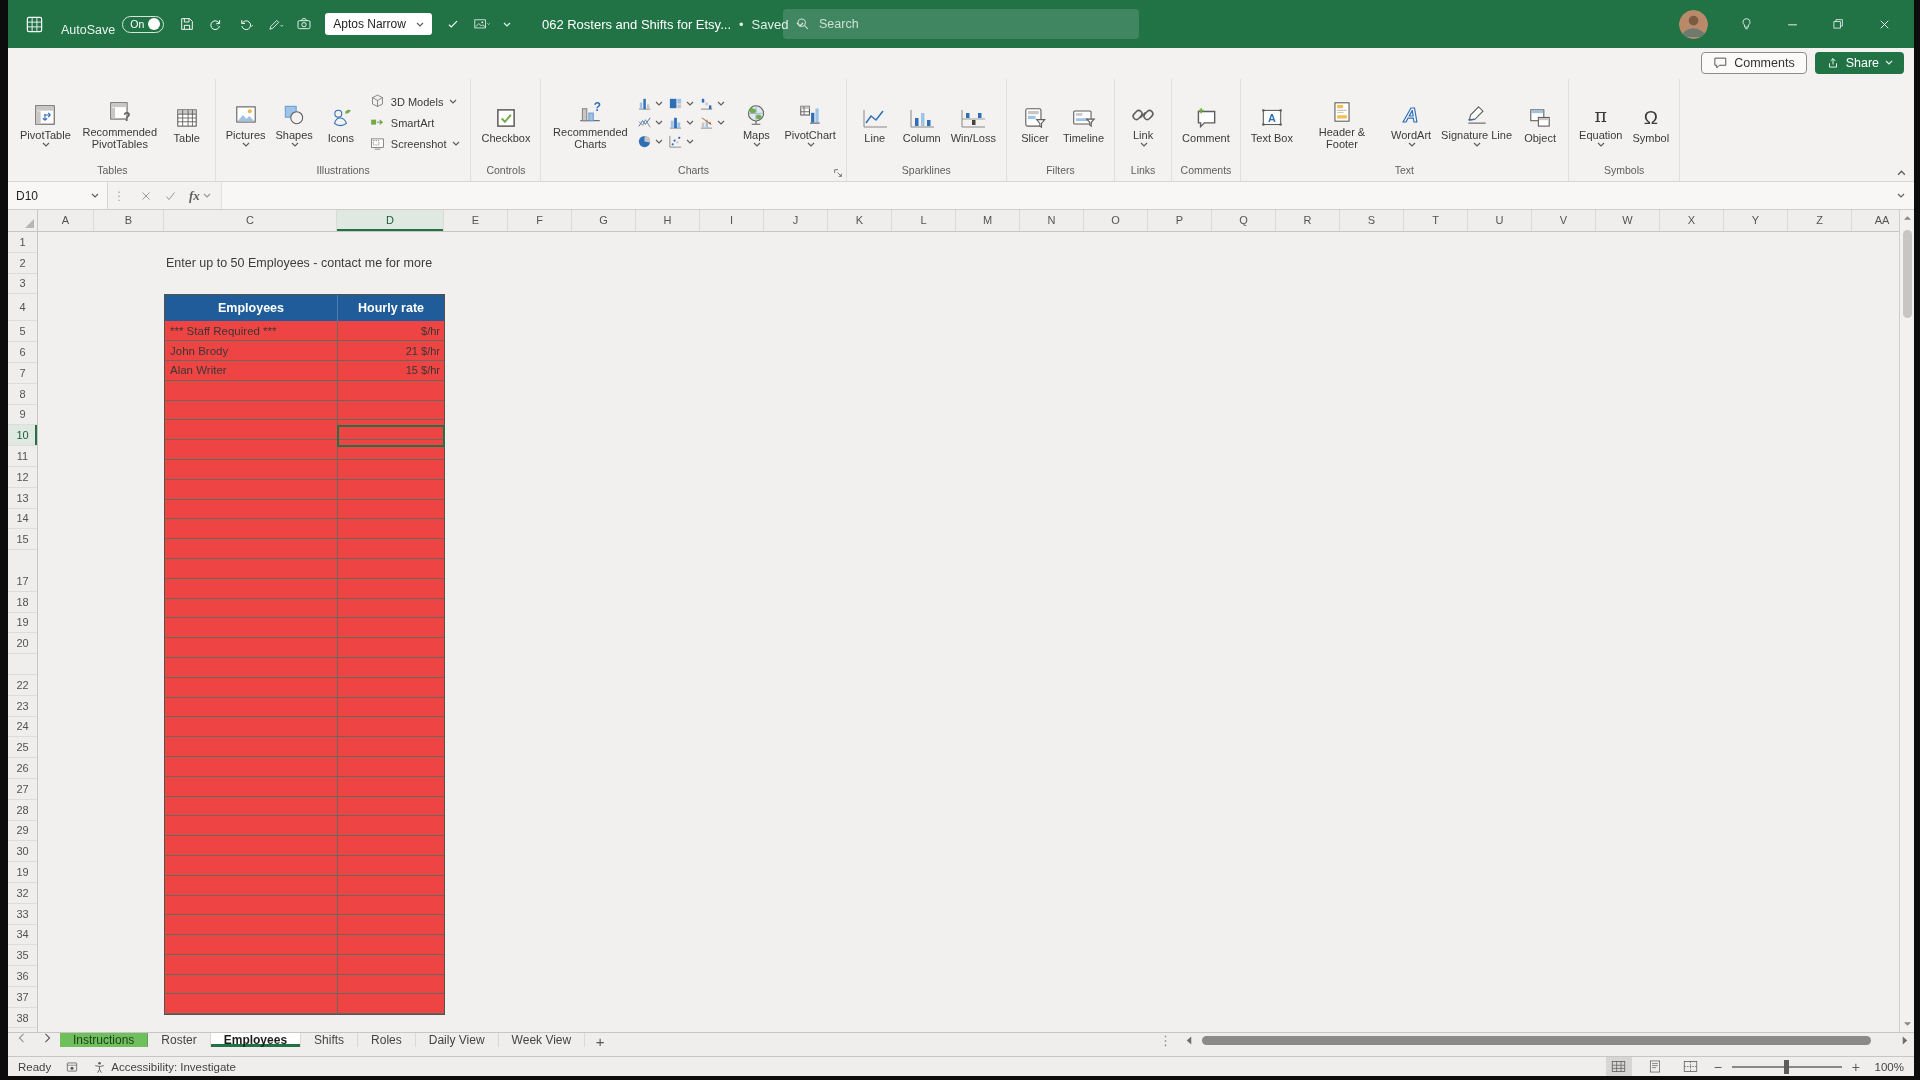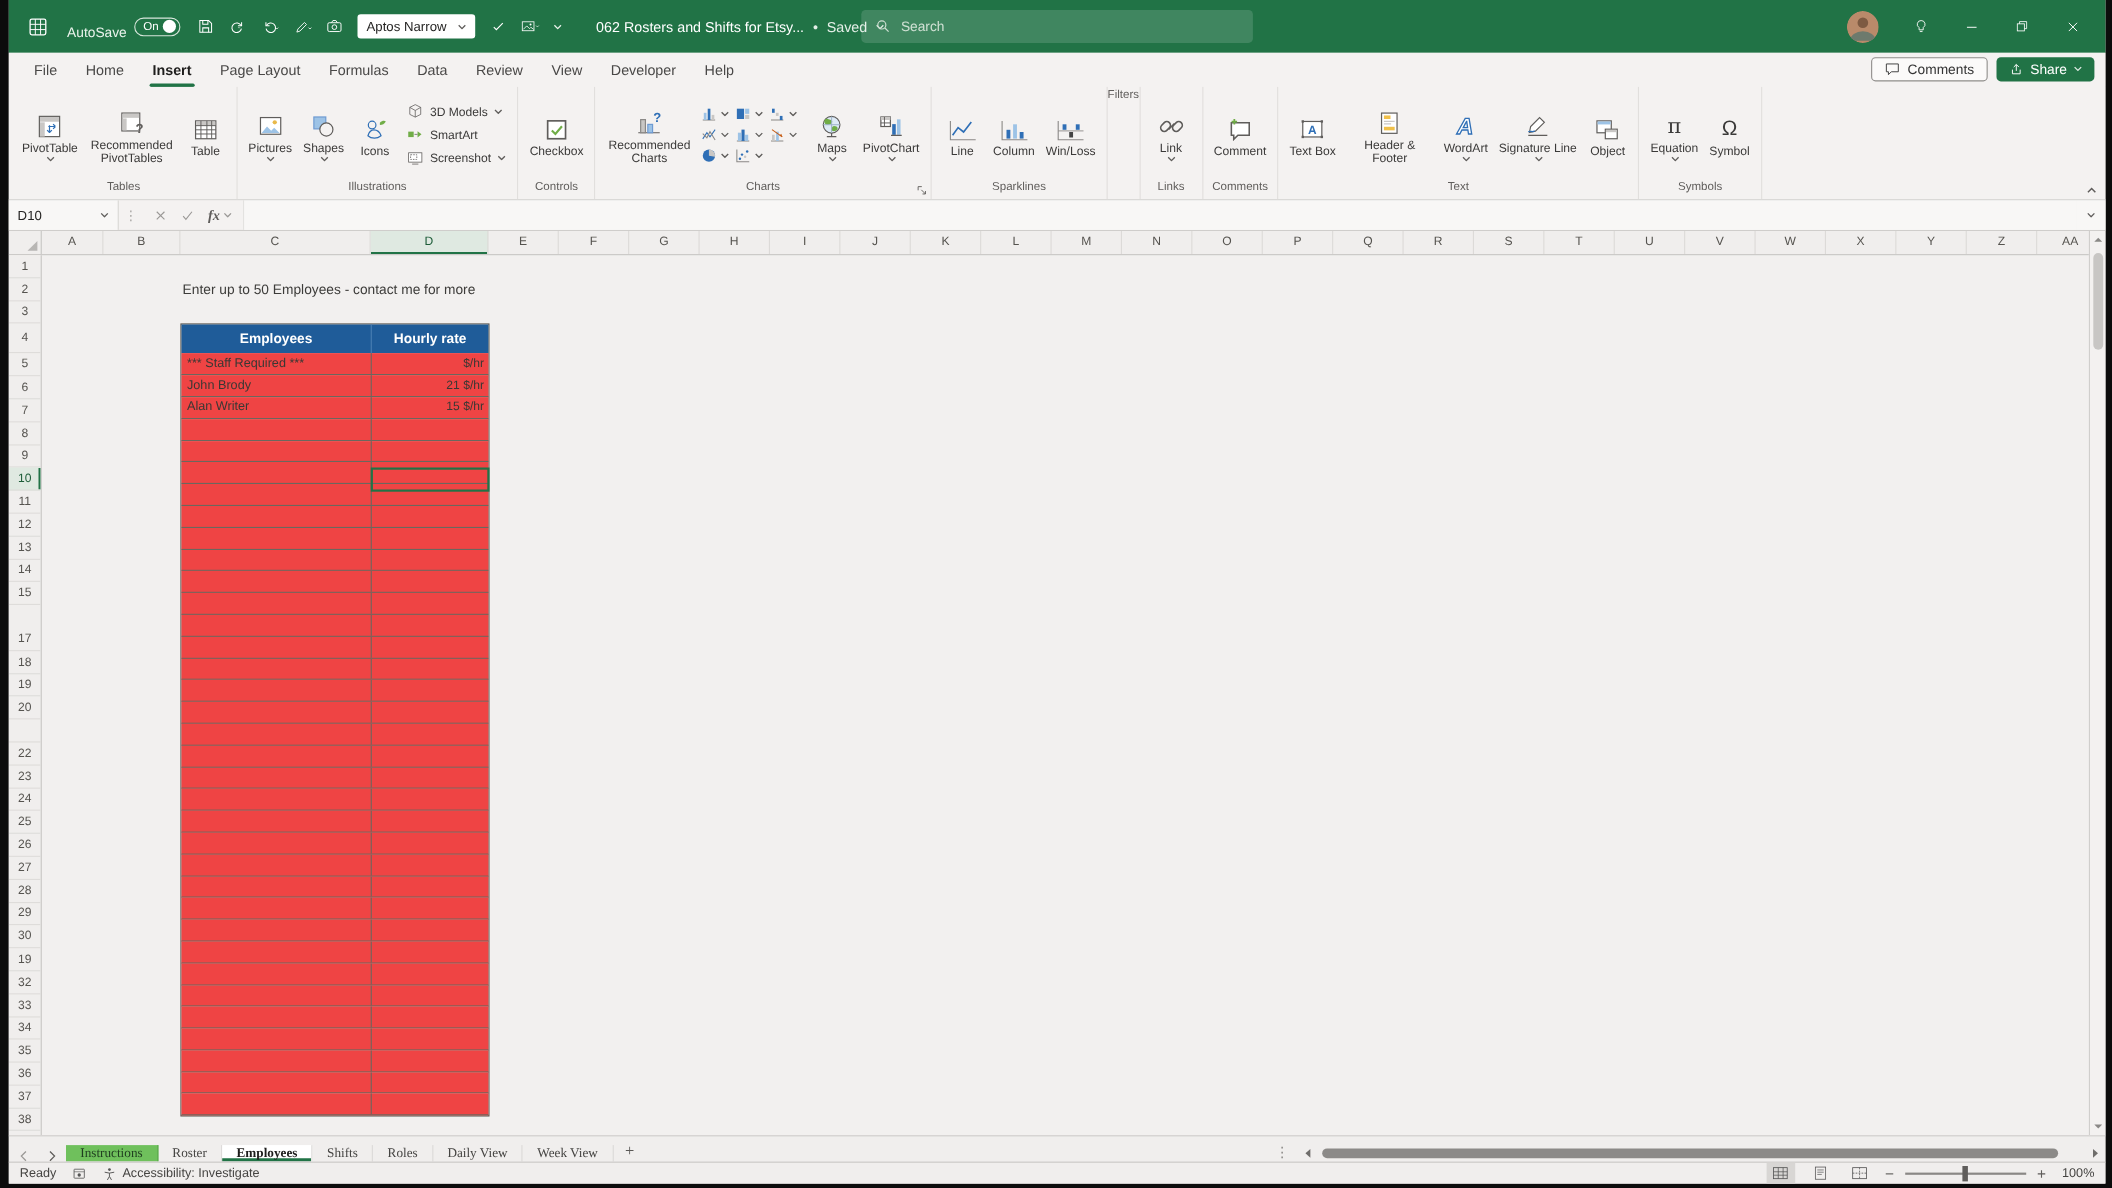--- a/index.html
+++ b/index.html
@@ -103,21 +103,21 @@
   .trow .c2 { justify-content:flex-end; padding-right:4px; font-size:11px; }
   .selcell { position:absolute; border:2px solid #217346; pointer-events:none; }
   .vscroll { position:absolute; right:0; top:0; bottom:0; width:15px; background:#F3F1F0;
              border-left:1px solid #d0cecc; display:flex; flex-direction:column; align-items:center; }
   .varrow { height:16px; display:flex; align-items:center; justify-content:center; width:100%; }
   .vthumb { width:9px; height:88px; background:#c8c6c4; border-radius:5px; margin-top:4px; }
   .vspacer { flex:1; }
 
   
   .sheettabs { height:24px; flex:0 0 auto; background:#F0EEED; border-top:1px solid #c8c6c4;
-               display:flex; align-items:flex-end; font-size:12px; color:#454442;font-family:Liberation Serif, serif; }
+               display:flex; align-items:flex-start; font-size:12px; color:#454442; }
   .snav { width:26px; display:flex; align-items:center; justify-content:center; }
   .stab { display:flex; align-items:center; padding:0 13px; border-right:1px solid #dbd9d7; white-space:nowrap; }
   .stab.green { background:#6FC05C; color:#1f3d1f; border-right-color:#5aa94c; }
   .stab.active { background:#fff; font-weight:bold; color:#1e1d1c; box-shadow:inset 0 -3px 0 #217346; }
   .addtab { width:30px; display:flex; align-items:center; justify-content:center; font-size:15px; color:#5a5856; }
   .st-right { margin-left:auto; display:flex; align-items:center; gap:6px; padding-right:2px; }
   .stdots { color:#8a8886; font-size:13px; padding:0 4px; }
   .harrow { width:14px; display:flex; align-items:center; justify-content:center; }
   .htrack { width:690px; height:100%; display:flex; align-items:center; }
   .hthumb { height:9px; width:97%; background:#8c8a88; border-radius:5px; }
@@ -263,32 +263,20 @@
         </span>
       <span class="winbtn" id="i-cls">
           <svg width="15" height="15" viewBox="0 0 24 24" fill="none">
             <path d="M6 6l12 12M18 6L6 18" stroke="#fff" stroke-width="1.4"></path>
           </svg>
         </span>
     </span>
   </div>
 
   <div class="tabrow">
-    <span id="menu-tabs" style="display:flex;align-items:stretch;">
-        <span class="mtab">File</span>
-        <span class="mtab">Home</span>
-        <span class="mtab active">Insert</span>
-        <span class="mtab">Page Layout</span>
-        <span class="mtab">Formulas</span>
-        <span class="mtab">Data</span>
-        <span class="mtab">Review</span>
-        <span class="mtab">View</span>
-        <span class="mtab">Developer</span>
-        <span class="mtab">Help</span>
-      </span>
     <span class="tabrow-right">
       <span class="btn-comments">
         <span id="i-cbubble">
             <svg width="15" height="14" viewBox="0 0 20 18" fill="none">
               <path d="M2.5 2.5h14.5v9.5H8.5l-3.5 3.5v-3.5h-2.5z" stroke="#444" stroke-width="1.2"></path>
             </svg>
           </span>
         <span>Comments</span>
       </span>
       <span class="btn-share">
@@ -657,20 +645,44 @@
                   <rect x="14" y="13" width="3.5" height="5" fill="#444"></rect>
                   <rect x="20" y="6" width="3.5" height="5" fill="#2f6fb6"></rect>
                 </svg>
               </span>
               <span class="rlb">Win/Loss</span>
             </div>
           </div>
           <div class="rlabel">Sparklines</div>
         </div>
         <div class="rgroup">
+          <div class="ritems">
+            <div class="rbig">
+              <span class="ric">
+                <svg width="26" height="26" viewBox="0 0 24 24" fill="none">
+                  <rect x="3.5" y="3.5" width="14" height="16" rx="1.5" fill="#fff" stroke="#5f5d5b"></rect>
+                  <rect x="5.5" y="5.5" width="10" height="3" fill="#c9c7c5"></rect>
+                  <rect x="5.5" y="10" width="7" height="3" fill="#9DC3E6"></rect>
+                  <path d="M13.5 13.5h7.5l-3 3.5v3.5l-1.5-1v-2.5z" fill="#fff" stroke="#5f5d5b"></path>
+                </svg>
+              </span>
+              <span class="rlb">Slicer</span>
+            </div>
+            <div class="rbig">
+              <span class="ric">
+                <svg width="26" height="26" viewBox="0 0 24 24" fill="none">
+                  <rect x="2.5" y="5.5" width="16" height="12" rx="1" fill="#fff" stroke="#5f5d5b"></rect>
+                  <rect x="4.5" y="7.5" width="6" height="2.5" fill="#c9c7c5"></rect>
+                  <path d="M4.5 13.5h12" stroke="#9DC3E6" stroke-width="2.5"></path>
+                  <path d="M14.5 13h7l-2.8 3v3.5l-1.4-1V16z" fill="#fff" stroke="#5f5d5b"></path>
+                </svg>
+              </span>
+              <span class="rlb">Timeline</span>
+            </div>
+          </div>
           <div class="rlabel">Filters</div>
         </div>
         <div class="rgroup">
           <div class="ritems">
             <div class="rbig">
               <span class="ric">
                 <svg width="26" height="26" viewBox="0 0 24 24" fill="none">
                   <path d="M9.5 14.5l5-5" stroke="#5f5d5b" stroke-width="1.4"></path>
                   <rect x="2.5" y="9" width="9" height="6" rx="3" stroke="#5f5d5b" stroke-width="1.4" transform="rotate(-45 7 12)"></rect>
                   <rect x="12.5" y="9" width="9" height="6" rx="3" stroke="#5f5d5b" stroke-width="1.4" transform="rotate(-45 17 12)"></rect>

